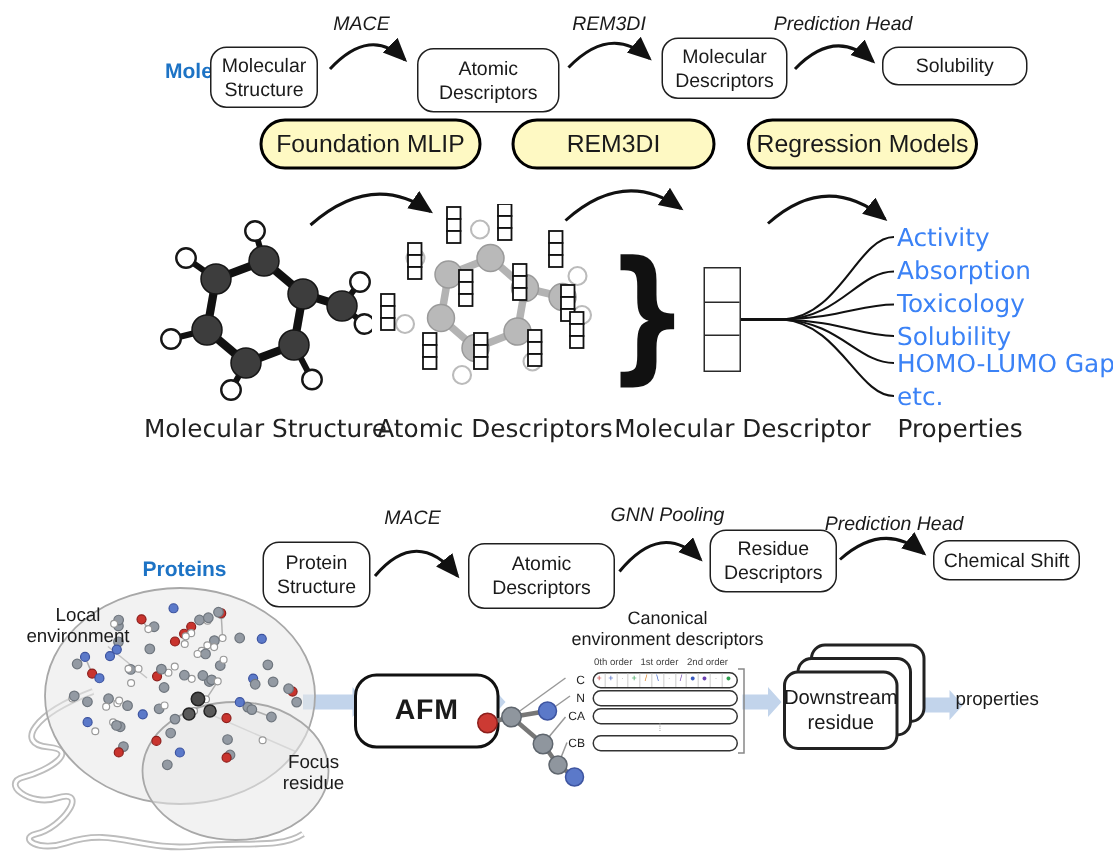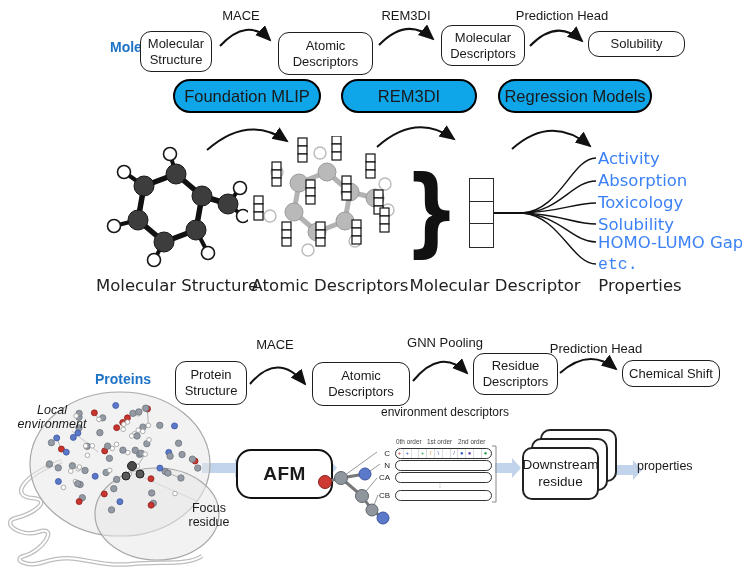--- a/index.html
+++ b/index.html
@@ -4,23 +4,23 @@
 <style>
   html,body{margin:0;padding:0;background:#fff;}
   .canvas{position:relative;width:742px;height:572px;background:#fff;overflow:hidden;
           font-family:"Liberation Sans",sans-serif;color:#1a1a1a;}
   .overlay{position:absolute;left:0;top:0;pointer-events:none;}
   .abs{position:absolute;}
   .pbox{position:absolute;display:flex;align-items:center;justify-content:center;text-align:center;
         background:#fff;border:1.6px solid #1f1f1f;border-radius:11px;font-size:13px;line-height:1.22;
         box-sizing:border-box;padding:2px 4px;}
   .mbox{position:absolute;display:flex;align-items:center;justify-content:center;text-align:center;
-        background:#0ea5e9;border:2.6px solid #000;border-radius:17px;font-size:16.5px;font-weight:500;
+        background:#fef9c3;border:2.6px solid #000;border-radius:17px;font-size:16.5px;font-weight:500;
         box-sizing:border-box;}
-  .flowlab{position:absolute;font-size:13px;white-space:nowrap;transform:translateX(-50%);}
+  .flowlab{position:absolute;font-size:13px;white-space:nowrap;transform:translateX(-50%);font-style:italic;}
   .seclab{position:absolute;font-size:14px;font-weight:600;}
   .stagelab{position:absolute;font-size:16.5px;font-family:"DejaVu Sans",sans-serif;
             transform:translateX(-50%);white-space:nowrap;color:#222;}
   .proplab{position:absolute;font-size:16.5px;font-family:"DejaVu Sans",sans-serif;white-space:nowrap;color:#3b82f6;}
   .brace{position:absolute;font-size:86px;line-height:1;font-family:"DejaVu Sans",sans-serif;
          font-weight:bold;transform:scale(.9,1.12);transform-origin:top left;color:#111;}
   .vec{position:absolute;border:1.6px solid #2a2a2a;background:#fff;box-sizing:border-box;}
   .vec div{box-sizing:border-box;height:33.3%;border-bottom:1.4px solid #2a2a2a;}
   .vec div:last-child{border-bottom:none;}
   .ann{position:absolute;font-size:12.5px;line-height:1.1;text-align:center;color:#1a1a1a;}
@@ -218,21 +218,21 @@
     <div></div>
       <div></div>
       <div></div>
   </div>
 
   <span class="proplab" style="left:598px;top:149px;">Activity</span>
   <span class="proplab" style="left:598px;top:171px;">Absorption</span>
   <span class="proplab" style="left:598px;top:193px;">Toxicology</span>
   <span class="proplab" style="left:598px;top:215px;">Solubility</span>
   <span class="proplab" style="left:598px;top:233px;">HOMO-LUMO Gap</span>
-  <span class="proplab" style="left:598px;top:255px;font-family:Liberation Mono, monospace;">etc.</span>
+  <span class="proplab" style="left:598px;top:255px;">etc.</span>
 
   <span class="stagelab" style="left:177px;top:276px;">Molecular Structure</span>
   <span class="stagelab" style="left:330px;top:276px;">Atomic Descriptors</span>
   <span class="stagelab" style="left:495px;top:276px;">Molecular Descriptor</span>
   <span class="stagelab" style="left:640px;top:276px;">Properties</span>
 
   <span class="seclab" style="left:95px;top:371px;color:#1d73c5;">Proteins</span>
 
   <span class="flowlab" style="left:275px;top:337px;">MACE</span>
   <span class="flowlab" style="left:445px;top:335px;">GNN Pooling</span>
@@ -352,21 +352,21 @@
         <circle cx="92.34816650907497" cy="26.856576290769652" r="3" fill="#c9342e" stroke="#8d1f1c" stroke-width="0.8"></circle>
         <circle cx="96.89164917734473" cy="33.39474650286992" r="2.3" fill="#ffffff" stroke="#999999" stroke-width="0.8"></circle>
       </g>
     <g>
       <circle cx="130" cy="80" r="4.5" fill="#4a4a4a" stroke="#222"></circle>
       <circle cx="138" cy="88" r="4" fill="#5a5a5a" stroke="#222"></circle>
       <circle cx="124" cy="90" r="4" fill="#5a5a5a" stroke="#222"></circle>
     </g>
   </svg>
 
-  <div class="ann" style="left:14px;top:404px;width:76px;font-style:italic;">Local environment</div>
+  <div class="ann" style="left:14px;top:404px;width:76px;">Local environment</div>
   <div class="ann" style="left:183px;top:502px;width:52px;">Focus residue</div>
 
   <div class="afm" style="left:236px;top:449px;width:97px;height:50px;">AFM</div>
 
   <svg class="abs" style="left:315px;top:440px;" width="85" height="90" viewBox="0 0 85 90">
     <g stroke="#777" stroke-width="3">
       <line x1="10" y1="42" x2="26" y2="38"></line>
         <line x1="26" y1="38" x2="50" y2="34"></line>
       <line x1="26" y1="38" x2="47" y2="56"></line>
         <line x1="47" y1="56" x2="57" y2="70"></line>
@@ -374,20 +374,21 @@
     </g>
     <circle cx="10" cy="42" r="6.5" fill="#cc3a33" stroke="#8d1f1c"></circle>
     <circle cx="26" cy="38" r="6.5" fill="#8f969e" stroke="#5f666e"></circle>
     <circle cx="50" cy="34" r="6" fill="#5b79c9" stroke="#3d54a0"></circle>
     <circle cx="47" cy="56" r="6.5" fill="#8f969e" stroke="#5f666e"></circle>
     <circle cx="57" cy="70" r="6" fill="#8f969e" stroke="#5f666e"></circle>
     <circle cx="68" cy="78" r="6" fill="#5b79c9" stroke="#3d54a0"></circle>
   </svg>
 
   <div class="cantitle" style="left:445px;top:406px;">
+    <div>Canonical</div>
     <div>environment descriptors</div>
   </div>
 
   <span class="ordhdr" style="left:396px;top:438px;">0th order</span>
   <span class="ordhdr" style="left:427px;top:438px;">1st order</span>
   <span class="ordhdr" style="left:458px;top:438px;">2nd order</span>
 
   <span class="rowlab" style="left:370px;top:449px;">C</span>
   <span class="rowlab" style="left:370px;top:461px;">N</span>
   <span class="rowlab" style="left:370px;top:473px;">CA</span>

